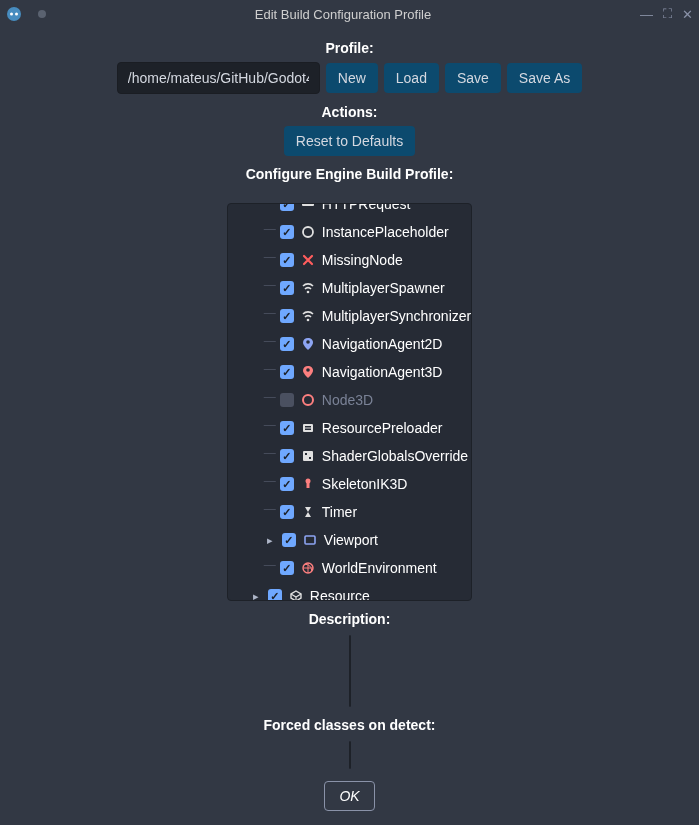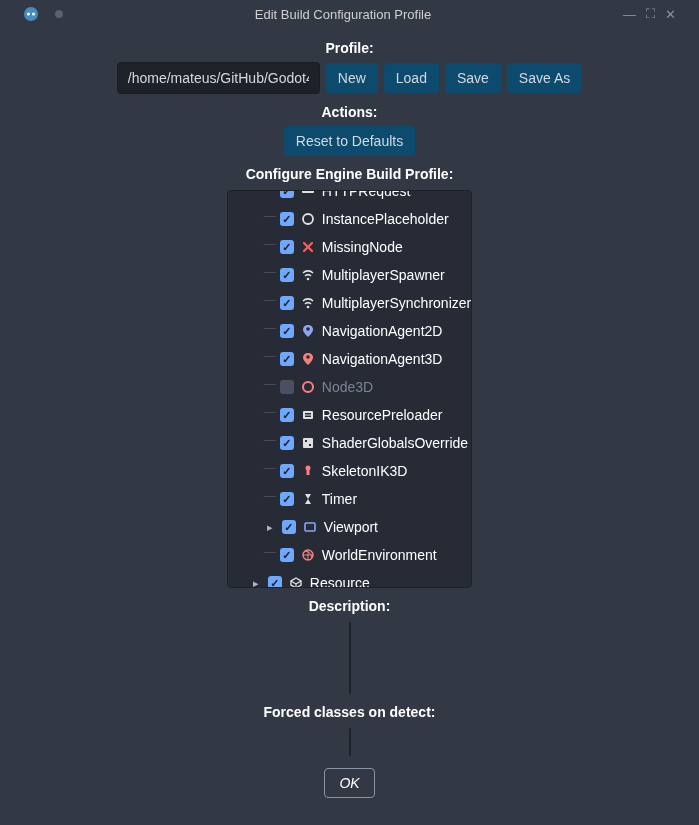--- a/index.html
+++ b/index.html
@@ -8,21 +8,21 @@
   background: #323844;
   font-family: -apple-system, BlinkMacSystemFont, "Segoe UI", sans-serif;
   font-size: 14px;
   color: #d4d8e0;
   overflow: hidden;
 }
 .titlebar {
   height: 28px;
   display: flex;
   align-items: center;
-  padding: 0 23px;
+  padding: 0 6px;
   background: #323844;
 }
 .app-icon { width: 16px; height: 16px; margin-right: 10px; }
 .pin-dot {
   width: 8px; height: 8px; border-radius: 50%;
   background: #5a6270; margin-left: 6px;
 }
 .title { flex: 1; text-align: center; color: #cfcfcf; font-size: 13px; }
 .win-ctrls { display: flex; gap: 10px; align-items: center; }
 .win-ctrls span { color: #8a92a8; font-size: 13px; cursor: pointer; }
@@ -47,21 +47,21 @@
   font-size: 14px;
   cursor: pointer;
 }
 .tree-panel {
   background: #262b35;
   border: 1px solid #1d2128;
   border-radius: 4px;
   height: 398px;
   overflow: hidden;
   position: relative;
-  margin-top: 2px;
+  margin-top: 15px;
 }
 .tree-inner { position: relative; padding: 0; }
 .node-row {
   display: flex; align-items: center; height: 28px;
   padding-left: 8px; gap: 6px;
 }
 .guide {
   display: inline-block; width: 10px; height: 28px;
   position: relative;
 }

